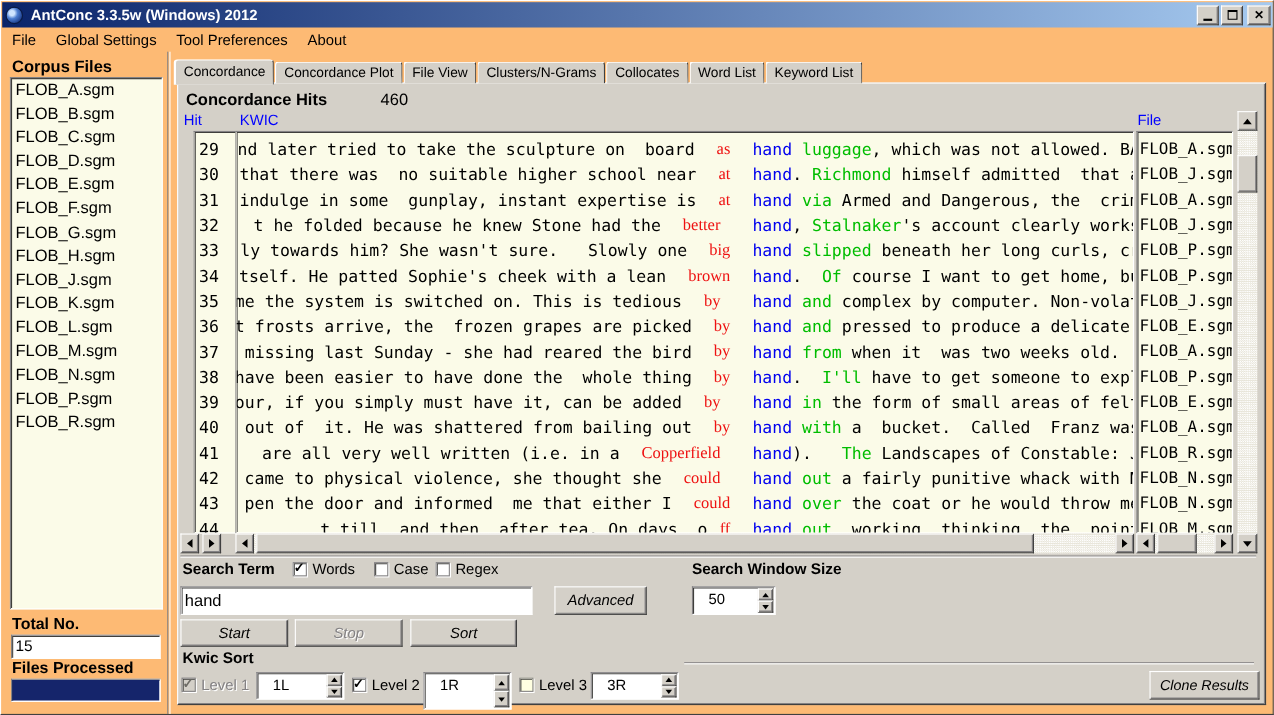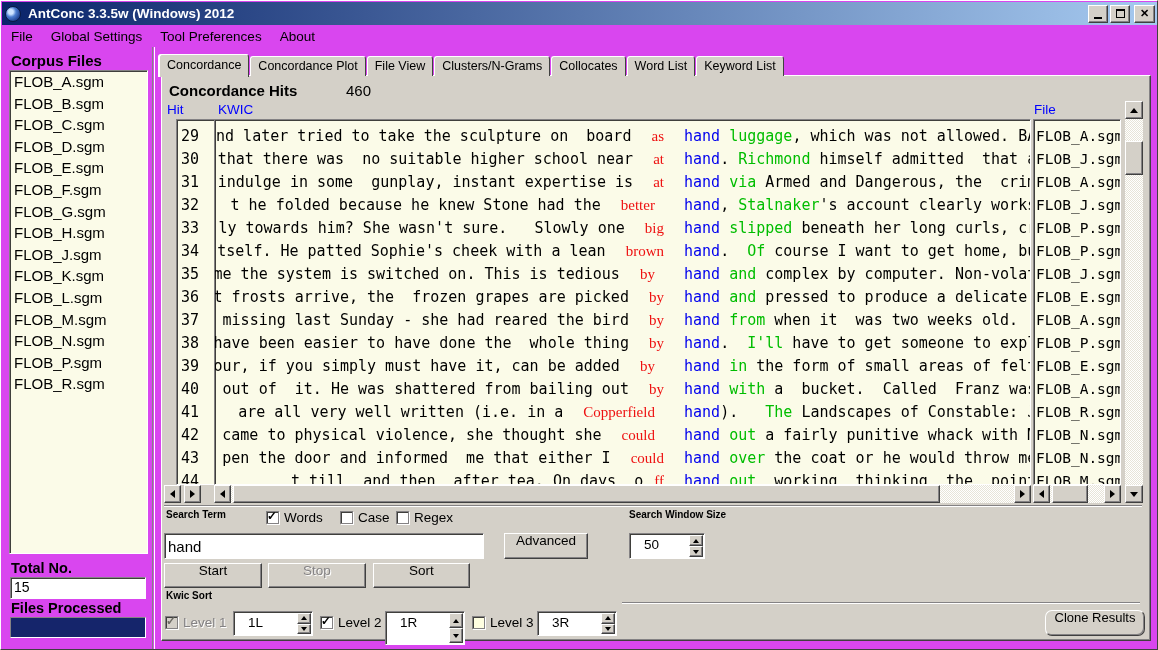--- a/index.html
+++ b/index.html
@@ -1,17 +1,17 @@
 <!DOCTYPE html>
 <html style="--c-kw: #0000ee; --c-l1: #ee1111; --c-r1: #00bd00; --hdr: #0000ff; --ivory: #fbfbe8; --prog: #15256b; --tb-l: #0a246a; --tb-r: #a6caf0;"><head>
 <meta charset="utf-8">
 <style>
   html,body{margin:0;padding:0;background:#9a9a9a;}
   *{box-sizing:border-box;}
-  .win{position:relative;width:1158px;height:650px;background:#d946ef;
+  .win{position:relative;width:1158px;height:650px;background:#fdba74;
        font-family:"Liberation Sans",sans-serif;overflow:hidden;
        border-right:1px solid #404040;border-bottom:1px solid #404040;
        border-left:1px solid #fff;border-top:1px solid #fff;}
   
   .sunken{border-top:1px solid #848284;border-left:1px solid #848284;
           border-bottom:1px solid #fff;border-right:1px solid #fff;
           box-shadow:inset 1px 1px 0 #3f3f3c;}
   .raised{border-top:1px solid #fff;border-left:1px solid #fff;
           border-bottom:1px solid #404040;border-right:1px solid #404040;
           box-shadow:inset -1px -1px 0 #848284;background:#d4d0c8;}
@@ -76,34 +76,34 @@
   .sarr{width:0;height:0;}
   .sarr.l{border-top:4px solid transparent;border-bottom:4px solid transparent;border-right:5px solid #000;}
   .sarr.r{border-top:4px solid transparent;border-bottom:4px solid transparent;border-left:5px solid #000;}
   .sarr.u{border-left:4px solid transparent;border-right:4px solid transparent;border-bottom:5px solid #000;}
   .sarr.d{border-left:4px solid transparent;border-right:4px solid transparent;border-top:5px solid #000;}
   .vsb-up{position:absolute;left:963px;top:25px;width:18px;height:18px;}
   .vsb-track{position:absolute;left:963px;top:43px;width:18px;height:366px;}
   .vsb-thumb{position:absolute;left:963px;top:65px;width:18px;height:34px;}
   .hsb-row{position:absolute;top:409px;height:18px;}
   
-  .lbl{position:absolute;font-size:10px;font-weight:bold;white-space:nowrap;}
+  .lbl{position:absolute;font-size:14px;font-weight:bold;white-space:nowrap;}
   .slbl{position:absolute;font-size:13.5px;white-space:nowrap;}
   .cb{position:absolute;width:13px;height:13px;background:#fff;border:1px solid #848284;
       box-shadow:inset 1px 1px 0 #3f3f3c, 1px 1px 0 #fff;font-size:0;}
   .cb .tick{display:block;font-size:12px;font-weight:bold;line-height:11px;margin:-1px 0 0 0px;color:#000;}
   .cb.disabled{background:#d4d0c8;}
   .cb.disabled .tick{color:#6e6c66;}
   .cb.pale{background:#ffffe1;}
   .txt{position:absolute;background:#fff;font-family:"Liberation Sans",sans-serif;font-size:15px;
        padding:0 3px;border-top:1px solid #848284;border-left:1px solid #848284;
        border-bottom:1px solid #fff;border-right:1px solid #fff;
        box-shadow:inset 1px 1px 0 #3f3f3c;outline:none;}
-  .btn{position:absolute;display:flex;align-items:flex-start;justify-content:center;
-       font-size:13.5px;white-space:nowrap;}
+  .btn{position:absolute;display:flex;align-items:center;justify-content:center;
+       font-size:13.5px;white-space:nowrap;font-style:italic;}
   .btn .t{margin-top:-1px;}
   .btn.disabled{color:#848284;text-shadow:1px 1px 0 #fff;}
   .spin{position:absolute;background:#fff;display:flex;
         border-top:1px solid #848284;border-left:1px solid #848284;
         border-bottom:1px solid #fff;border-right:1px solid #fff;
         box-shadow:inset 1px 1px 0 #3f3f3c;}
   .spin .val{flex:1;font-size:13.5px;padding:3px 0 0 14px;overflow:hidden;}
   .spin .btns{width:16px;display:flex;flex-direction:column;padding:1px;}
   .spin-btn{flex:1;display:flex;align-items:center;justify-content:center;}
   .tri{width:0;height:0;}
@@ -356,18 +356,18 @@
       <div class="btns">
           <div class="spin-btn raised">
             <i class="tri up"></i>
           </div>
           <div class="spin-btn raised">
             <i class="tri down"></i>
           </div>
         </div>
     </div>
 
-    <div class="btn raised" style="left:883px;top:534px;width:100px;height:26px;font-size:13px;border-radius:7px;">
+    <div class="btn raised" style="left:883px;top:534px;width:100px;height:26px;font-size:13px;">
         <span class="t">Clone Results</span>
       </div>
   </div>
 
 </div>
 
 </body></html>

